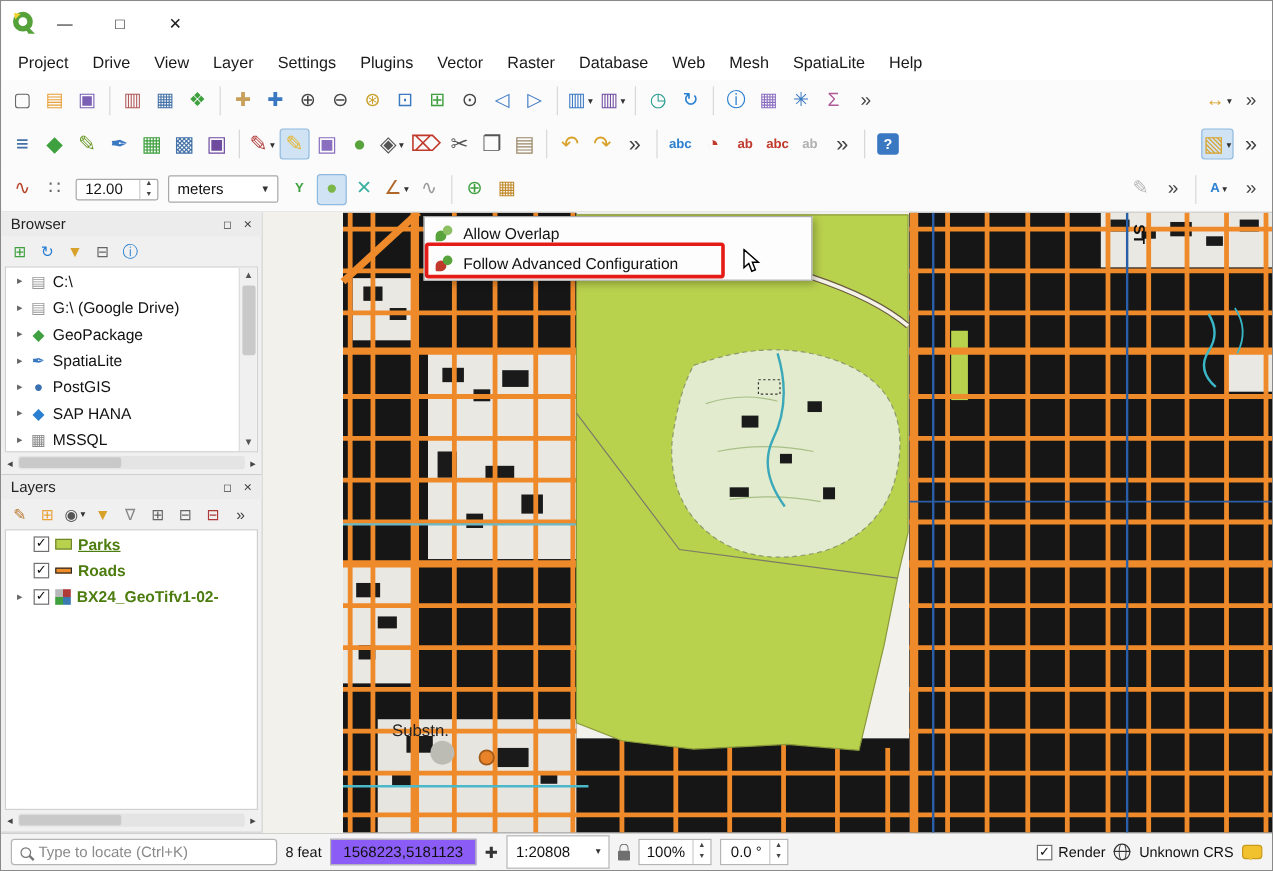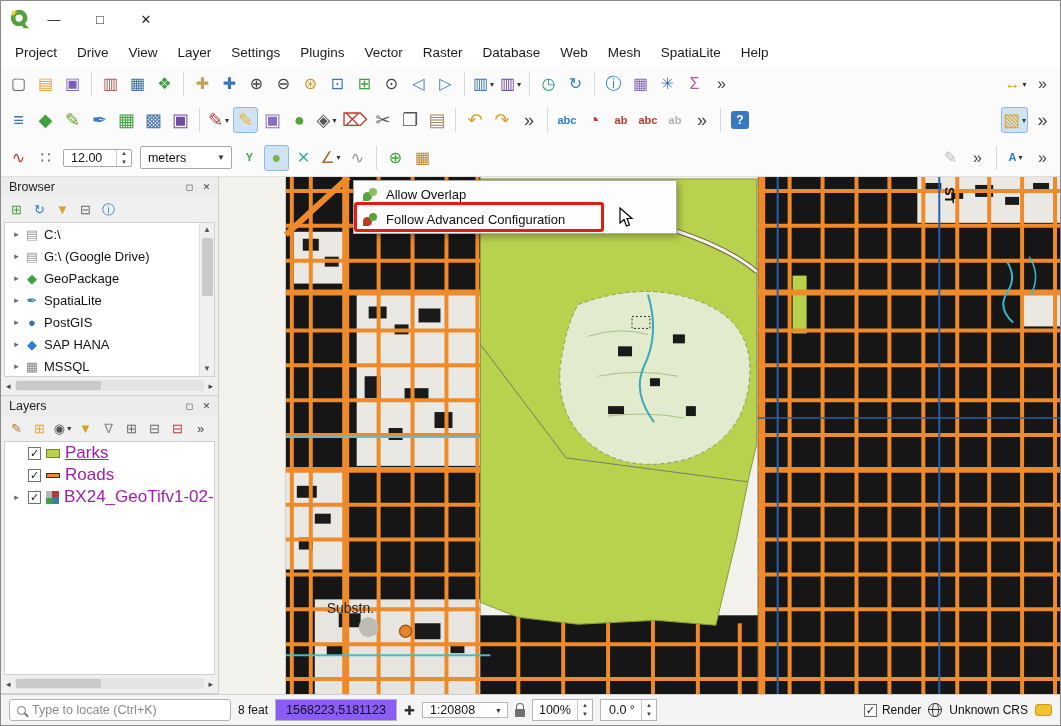--- a/index.html
+++ b/index.html
@@ -50,21 +50,21 @@
   .panel-toolbar{height:25px;flex:0 0 25px;display:flex;align-items:center;padding:0 4px}
   .panel-toolbar .tb-item{min-width:21px;height:21px}
   .panel-toolbar .tb-item .glyph{font-size:13px}
   .panel-body{flex:1;background:#fff;border:1px solid #d0d0d0;margin:0 3px;overflow:hidden;position:relative}
   .tree-row,.layer-row{height:22px;display:flex;align-items:center;padding-left:5px}
   .tree-chevron{width:13px;font-size:9px;color:#666;text-align:center;flex:0 0 13px}
   .tree-icon{width:18px;text-align:center;font-size:13px;margin-right:3px}
   .tree-label{font-size:13px;color:#111;white-space:nowrap}
   .layer-row{gap:5px}
   .chk{width:13px;height:13px;border:1px solid #707070;background:#fff;font-size:11px;line-height:11px;text-align:center;color:#111;flex:0 0 13px}
-  .layer-label{font-size:17px;font-weight:normal;color:#a21caf;white-space:nowrap}
+  .layer-label{font-size:13px;font-weight:bold;color:#4d7c0f;white-space:nowrap}
   .layer-label.ul{text-decoration:underline}
   .swatch{display:inline-block}
   .swatch-parks{width:14px;height:9px;background:#b8d24e;border:1px solid #6f862e}
   .swatch-roads{width:14px;height:5px;background:#f08c28;border:1px solid #2a2a2a}
   .swatch-raster{width:13px;height:13px;background:conic-gradient(#b03a3a 0 25%,#3a7ab0 0 50%,#3fa03f 0 75%,#b8b8b8 0)}
   .vscroll{position:absolute;right:0;top:0;bottom:0;width:15px;background:#f0f0f0;border-left:1px solid #ddd;display:flex;flex-direction:column;align-items:center}
   .vscroll .sarr{font-size:8px;color:#555;line-height:14px}
   .vthumb{width:11px;height:58px;background:#c9c9c9;border-radius:2px;margin-top:1px}
   .vsp{flex:1}
   .hscroll{height:15px;flex:0 0 15px;display:flex;align-items:center;background:#f0f0f0;margin:1px 3px 2px;gap:2px}
@@ -90,21 +90,21 @@
 
   
   .statusbar{height:31px;flex:0 0 31px;display:flex;align-items:center;background:#f4f4f4;border-top:1px solid #cfcfcf;padding:0 8px;gap:7px;font-size:12px;color:#222}
   .locate{width:222px;height:22px;border:1px solid #b5b5b5;border-radius:3px;background:#fff;display:flex;align-items:center;padding:0 7px;gap:6px;color:#8a8a8a;font-size:12.5px}
   .mag-ic{width:9px;height:9px;border:1.5px solid #777;border-radius:50%;position:relative;flex:0 0 9px}
   .mag-ic::after{content:"";position:absolute;width:5px;height:1.5px;background:#777;transform:rotate(45deg);right:-4px;bottom:-2px}
   .sb-text{color:#111;white-space:nowrap}
   .sb-input{height:22px;border:1px solid #b5b5b5;background:#8b5cf6;display:flex;align-items:center;justify-content:center;font-size:12.5px;color:#111;padding:0 6px}
   .coord{width:122px}
   .sb-ic{font-size:13px;color:#333}
-  .sb-combo{height:16px;border:1px solid #b5b5b5;background:#fff;display:flex;align-items:center;font-size:12.5px;color:#111;padding-left:7px;min-width:86px;justify-content:space-between}
+  .sb-combo{height:28px;border:1px solid #b5b5b5;background:#fff;display:flex;align-items:center;font-size:12.5px;color:#111;padding-left:7px;min-width:86px;justify-content:space-between}
   .sb-combo .dd8{font-size:7px;color:#333;padding:0 5px}
   .sb-spin{height:22px;border:1px solid #b5b5b5;background:#fff;display:flex;align-items:center;font-size:12.5px;color:#111}
   .sb-spin .v{padding:0 6px;min-width:40px;text-align:right}
   .sb-spin .steppers{display:flex;flex-direction:column;border-left:1px solid #ccc;height:100%;justify-content:center}
   .sb-spin .steppers span{font-size:6px;line-height:9px;padding:0 4px;color:#444}
   .sb-check{display:flex;align-items:center;gap:5px;color:#111}
   .icon-lock{width:10px;height:8px;background:#6f6f6f;border-radius:1px;position:relative;margin-top:5px}
   .icon-lock::before{content:"";position:absolute;width:6px;height:6px;border:1.5px solid #6f6f6f;border-bottom:none;border-radius:4px 4px 0 0;left:1px;top:-6px}
   .icon-globe{width:14px;height:14px;border:1.5px solid #333;border-radius:50%;position:relative}
   .icon-globe::before{content:"";position:absolute;left:3px;top:-1px;bottom:-1px;width:5px;border-left:1px solid #333;border-right:1px solid #333;border-radius:50%}

